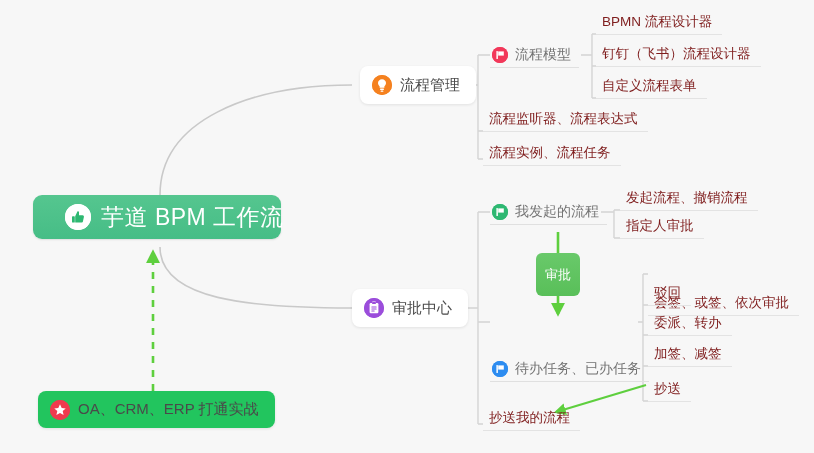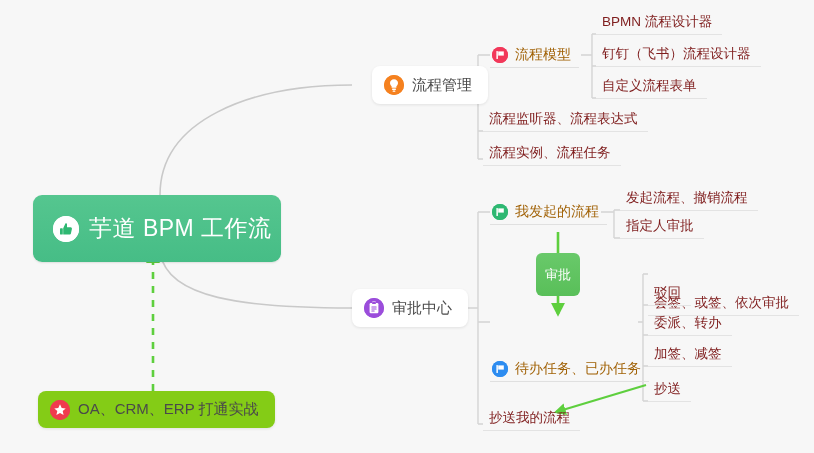--- a/index.html
+++ b/index.html
@@ -35,56 +35,56 @@
     align-items: center;
     white-space: nowrap;
     box-sizing: border-box;
   }
 
   
   .root-node {
     left: 33px;
     top: 195px;
     width: 248px;
-    height: 67px;
+    height: 44px;
     background: #4fc08d;
     background: linear-gradient(180deg, #55c68f 0%, #46bd86 100%);
     border-radius: 9px;
-    padding: 0 20px;
+    padding: 0 32px;
     box-shadow: 0 1px 2px rgba(0,0,0,0.10);
   }
   .root-node .node-label {
     color: #ffffff;
     font-size: 23px;
     letter-spacing: 0.5px;
   }
 
   
   .l1-node {
     height: 38px;
     background: #ffffff;
     border-radius: 8px;
     padding: 0 16px 0 12px;
     box-shadow: 0 1px 3px rgba(0,0,0,0.09);
   }
   .l1-node .node-label {
     color: #4a4a4a;
     font-size: 15px;
   }
-  #node-liuchengguanli { left: 372px; top: 66px; }
+  #node-liuchengguanli { left: 360px; top: 66px; }
   #node-shenpizhongxin { left: 352px; top: 289px; }
 
   
   .l2-node {
     height: 26px;
     padding: 0 8px 0 2px;
     border-bottom: 1px solid #e0e0e0;
   }
   .l2-node .node-label {
-    color: #a16207;
+    color: #737373;
     font-size: 14px;
   }
   #node-liuchengmoxing { left: 490px; top: 42px; }
   #node-wofaqide      { left: 490px; top: 199px; }
   #node-daibanrenwu   { left: 490px; top: 309px; margin-top: 47px; }
 
   
   .leaf-node {
     height: 25px;
     padding: 0 10px 0 6px;
@@ -110,21 +110,21 @@
   #leaf-jiaqian   { left: 648px; top: 342px; }
   #leaf-chaosong  { left: 648px; top: 377px; }
 
   #leaf-chaosongwode { left: 483px; top: 406px; }
 
   
   .callout-node {
     left: 38px;
     top: 391px;
     height: 37px;
-    background: #84cc16;
+    background: #22c55e;
     border-radius: 8px;
     padding: 0 16px 0 12px;
     box-shadow: 0 1px 3px rgba(0,0,0,0.09);
   }
   .callout-node .node-label {
     color: #4a4a4a;
     font-size: 15px;
   }
 
   

